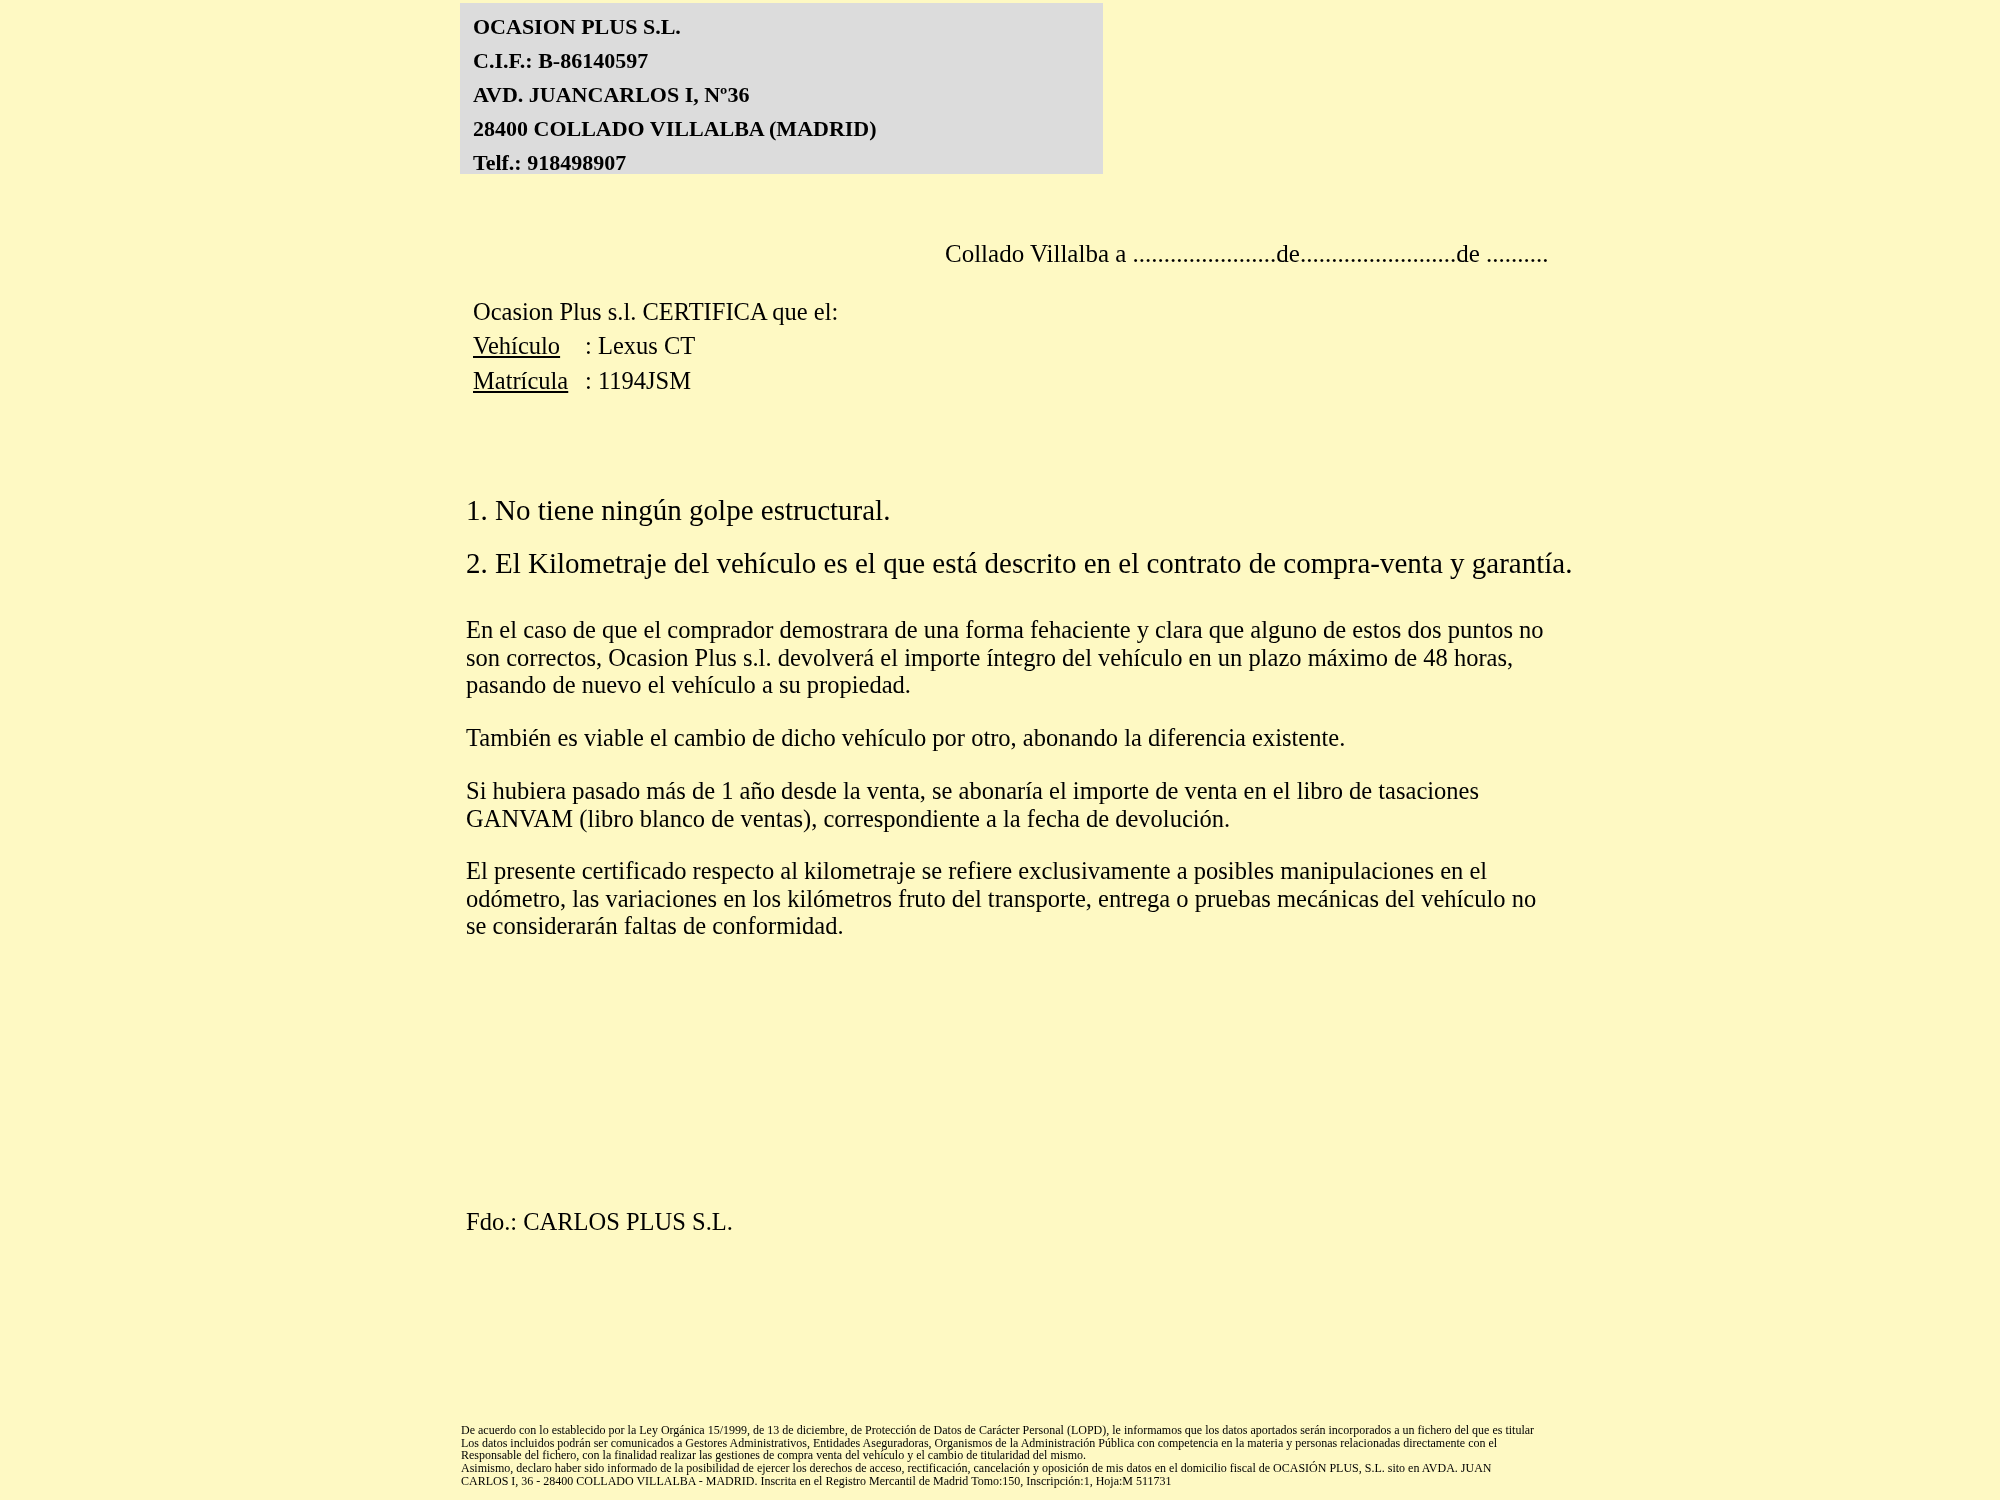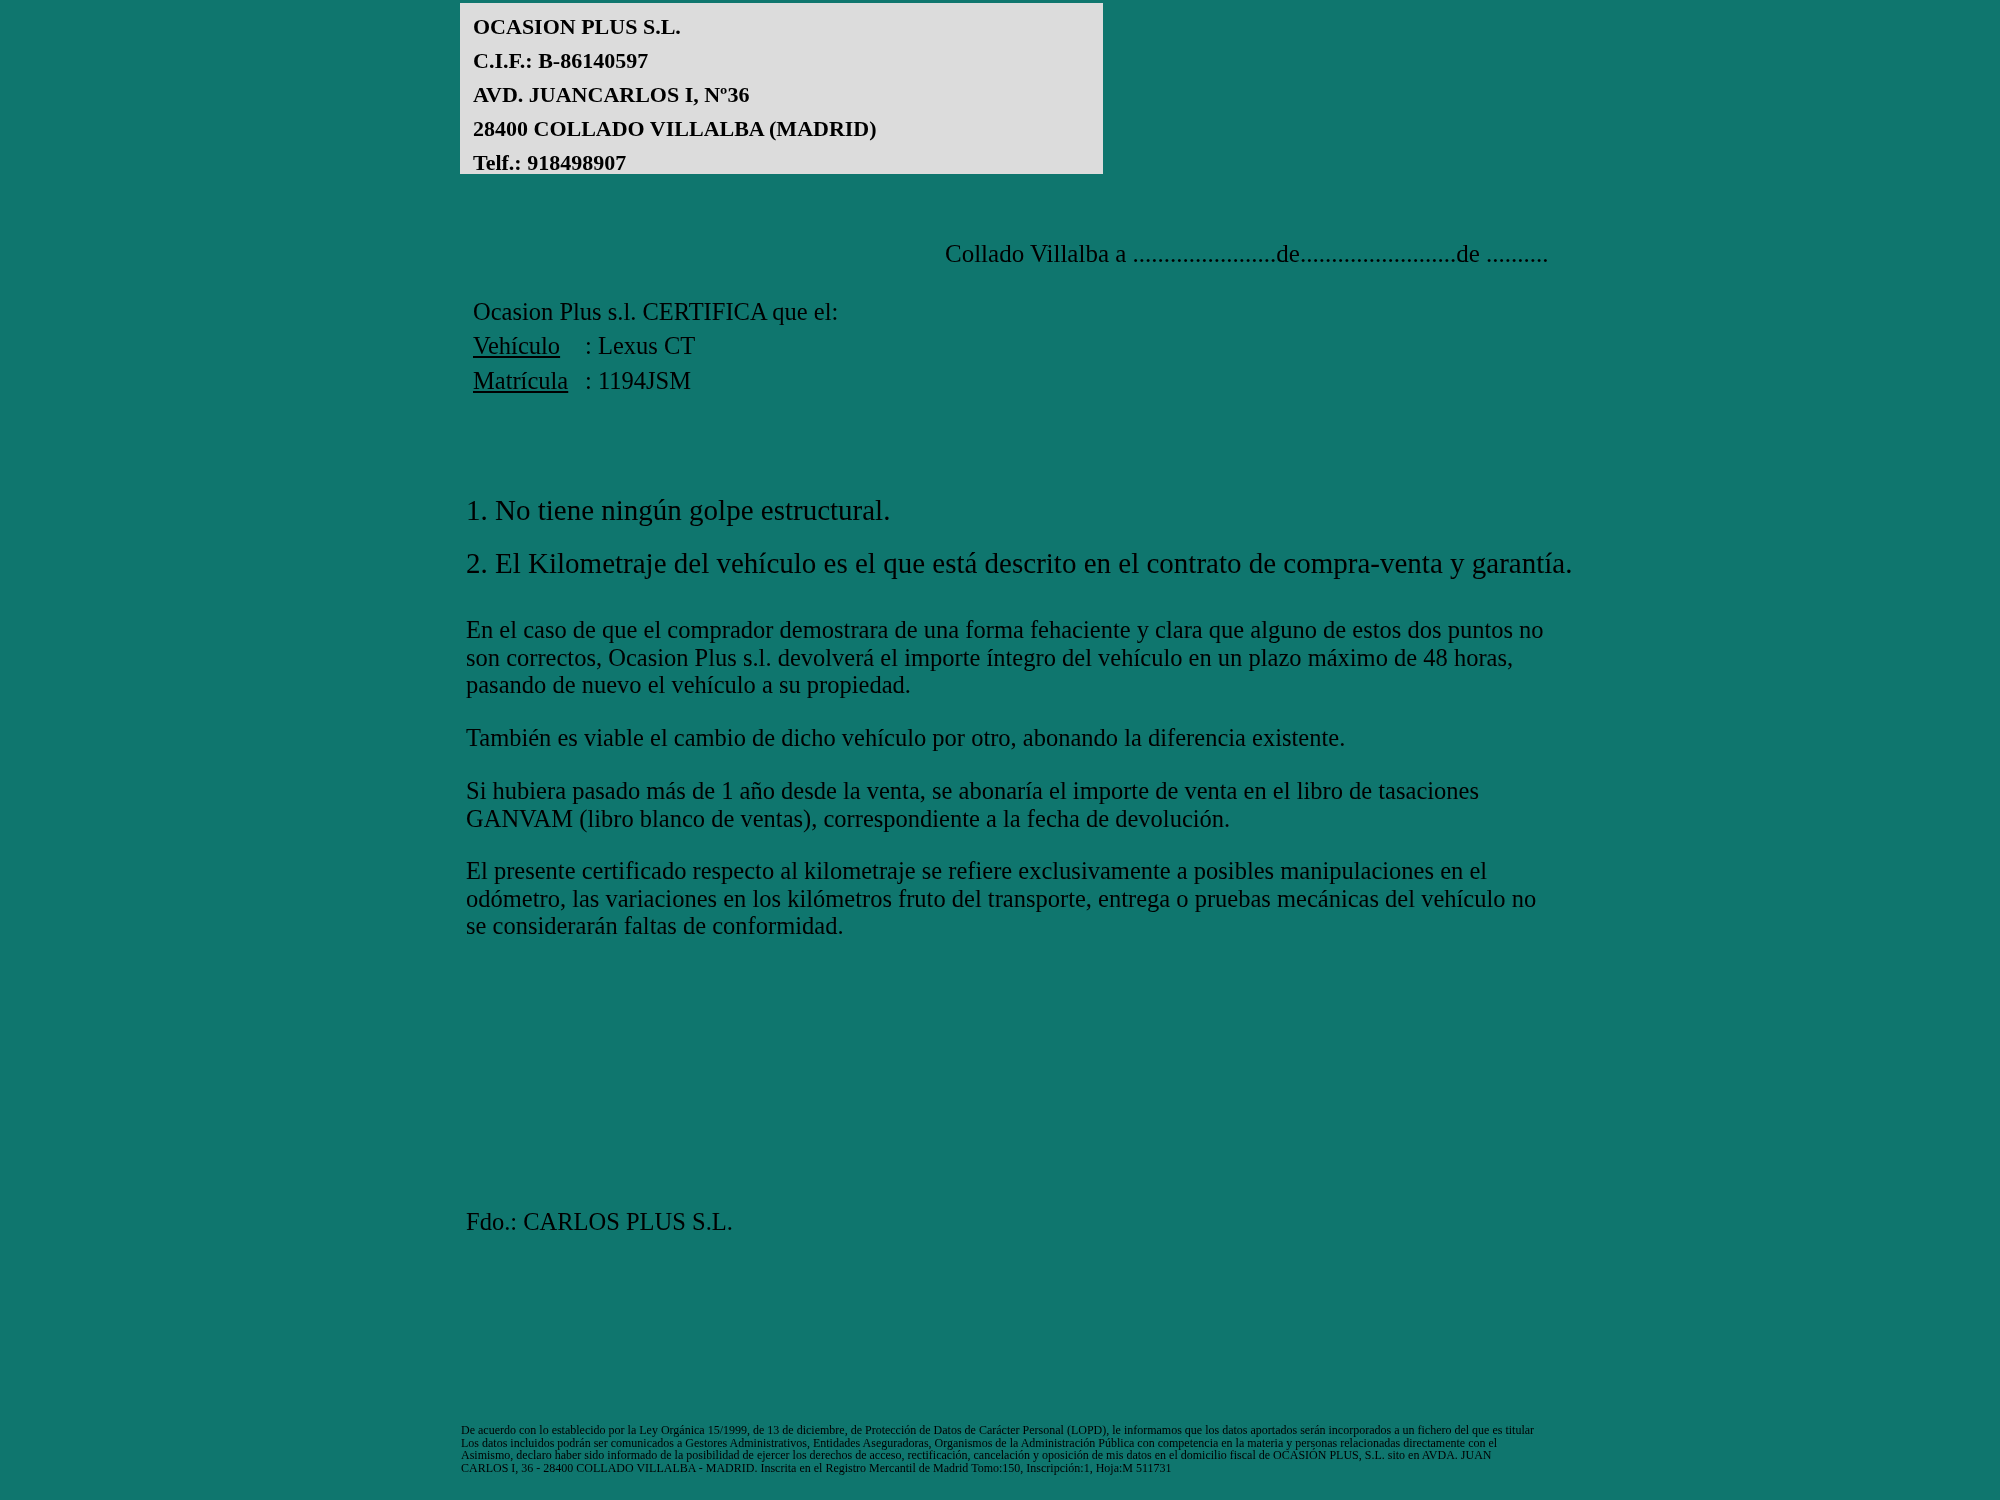--- a/index.html
+++ b/index.html
@@ -4,21 +4,21 @@
 <style>
   html, body {
     margin: 0;
     padding: 0;
     background: #ffffff;
   }
   .page {
     position: relative;
     width: 2000px;
     height: 1500px;
-    background: #0f766e;
+    background: #fef9c3;
     font-family: "Liberation Serif", "DejaVu Serif", serif;
     color: #000000;
     overflow: hidden;
   }
   .letterhead {
     position: absolute;
     left: 460px;
     top: 3px;
     width: 643px;
     height: 171px;
@@ -136,17 +136,18 @@
 GANVAM (libro blanco de ventas), correspondiente a la fecha de devolución.</div>
   <div class="para para-4">El presente certificado respecto al kilometraje se refiere exclusivamente a posibles manipulaciones en el
 odómetro, las variaciones en los kilómetros fruto del transporte, entrega o pruebas mecánicas del vehículo no
 se considerarán faltas de conformidad.</div>
 
   <div class="signature-line">Fdo.: CARLOS PLUS S.L.</div>
 
   <div class="legal-footer">
     <div class="legal-line">De acuerdo con lo establecido por la Ley Orgánica 15/1999, de 13 de diciembre, de Protección de Datos de Carácter Personal (LOPD), le informamos que los datos aportados serán incorporados a un fichero del que es titular</div>
     <div class="legal-line">Los datos incluidos podrán ser comunicados a Gestores Administrativos, Entidades Aseguradoras, Organismos de la Administración Pública con competencia en la materia y personas relacionadas directamente con el</div>
+    <div class="legal-line">Responsable del fichero, con la finalidad realizar las gestiones de compra venta del vehículo y el cambio de titularidad del mismo.</div>
     <div class="legal-line">Asimismo, declaro haber sido informado de la posibilidad de ejercer los derechos de acceso, rectificación, cancelación y oposición de mis datos en el domicilio fiscal de OCASIÓN PLUS, S.L. sito en AVDA. JUAN</div>
     <div class="legal-line">CARLOS I, 36 - 28400 COLLADO VILLALBA - MADRID. Inscrita en el Registro Mercantil de Madrid Tomo:150, Inscripción:1, Hoja:M 511731</div>
   </div>
 
 </div>
 
 </body></html>

